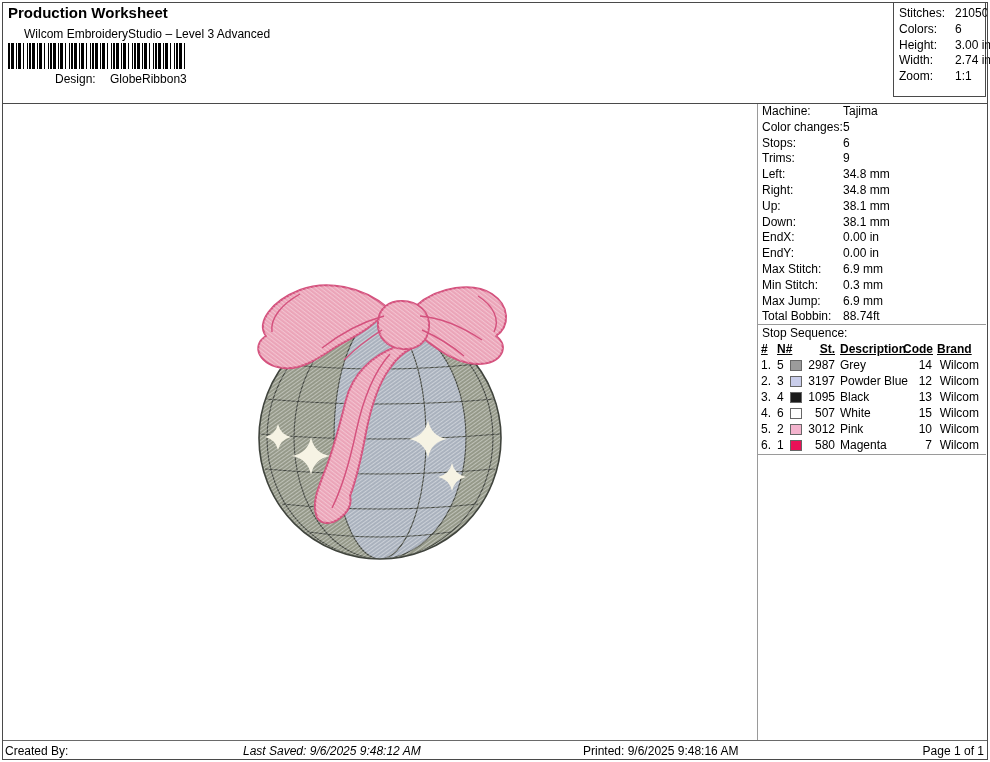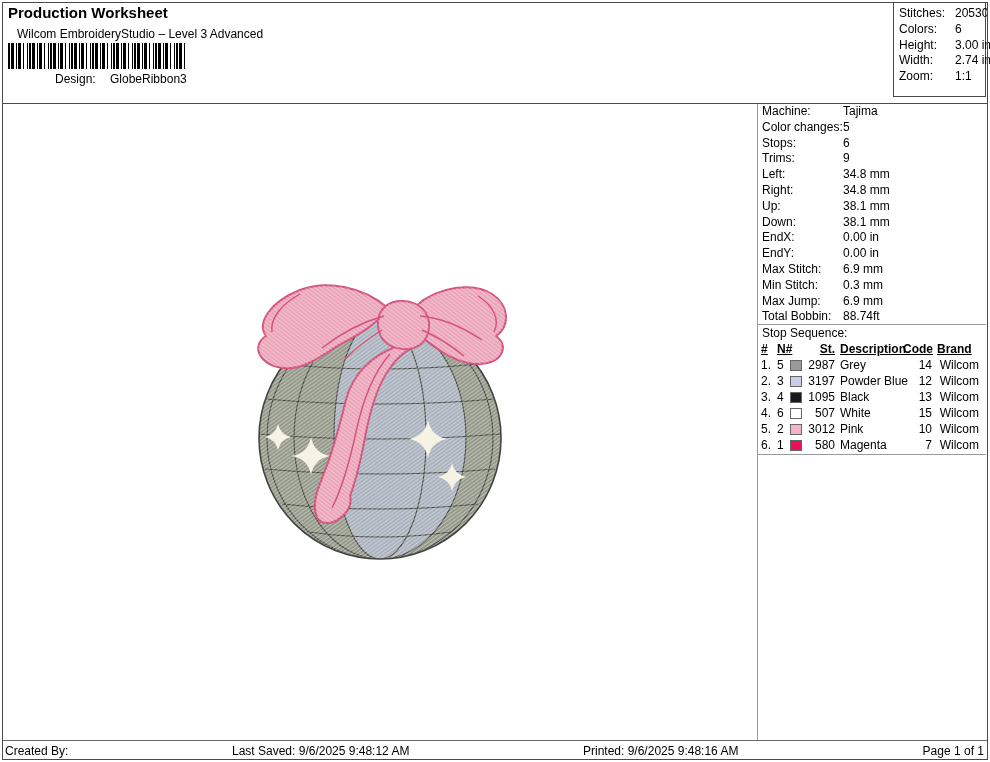--- a/index.html
+++ b/index.html
@@ -35,31 +35,31 @@
   .th{font-weight:bold;text-decoration:underline;}
   .th.c7{text-align:left;left:180px;}
   .fitem{position:absolute;top:743px;height:16px;line-height:16px;white-space:nowrap;}
 </style>
 </head>
 <body>
 
 <div class="page">
 
   <div class="abs title" style="left:8px;top:4px;">Production Worksheet</div>
-  <div class="abs sub" style="left:17px;top:27px;">Wilcom EmbroideryStudio – Level 3 Advanced</div>
+  <div class="abs sub" style="left:24px;top:27px;">Wilcom EmbroideryStudio – Level 3 Advanced</div>
   <div class="barcode"></div>
   <div class="abs hrow" style="left:8px;top:71px;width:300px;">
     <span class="lab">Design:</span>
     <span>GlobeRibbon3</span>
   </div>
 
   <div class="statsbox slist">
     <div class="kv">
         <span class="lab">Stitches:</span>
-        <span>20530</span>
+        <span>21050</span>
       </div>
     <div class="kv">
         <span class="lab">Colors:</span>
         <span>6</span>
       </div>
     <div class="kv">
         <span class="lab">Height:</span>
         <span>3.00 in</span>
       </div>
     <div class="kv">
@@ -268,18 +268,18 @@
         <path d="M 420 316 C 444 318 464 328 482 340"></path>
         <path d="M 422 330 C 440 338 452 346 464 356"></path>
         <path d="M 390 354 C 372 374 362 404 356 432 C 350 460 342 488 332 508"></path>
         <path d="M 300 294 C 282 304 270 318 272 332"></path>
         <path d="M 478 296 C 494 306 500 320 494 332"></path>
       </g>
     </g>
   </svg>
 
   <div class="fitem" style="left:5px;">Created By:</div>
-  <div class="fitem" style="left:232px;">Last Saved: 9/6/2025 9:48:12 AM</div>
+  <div class="fitem" style="left:243px;font-style:italic;">Last Saved: 9/6/2025 9:48:12 AM</div>
   <div class="fitem" style="left:583px;">Printed: 9/6/2025 9:48:16 AM</div>
   <div class="fitem" style="right:6px;">Page 1 of 1</div>
 
   <div class="border-frame"></div>
 </div>
 
 </body></html>

